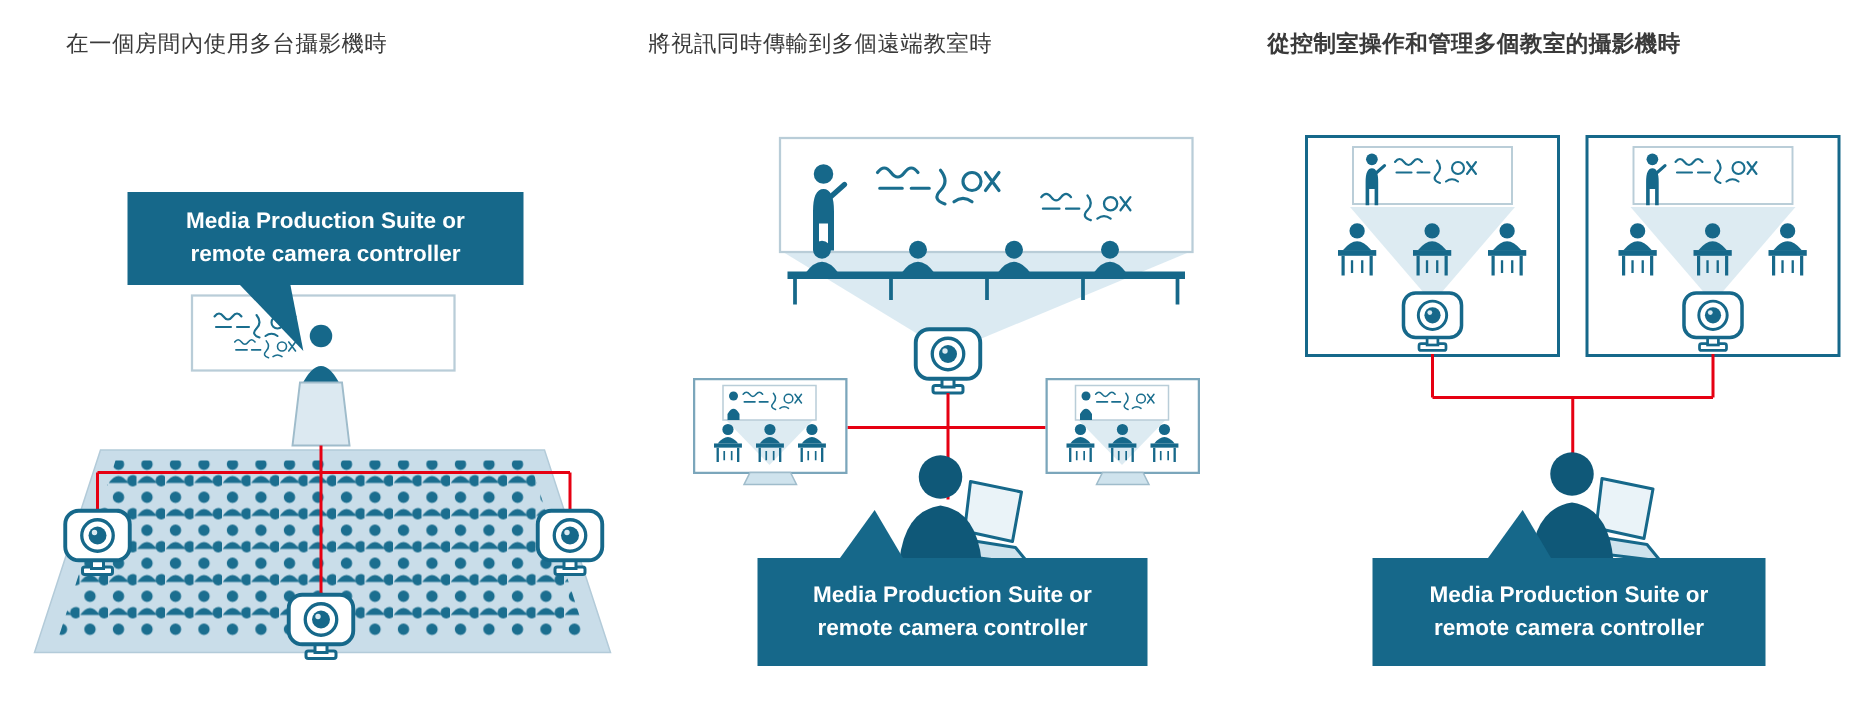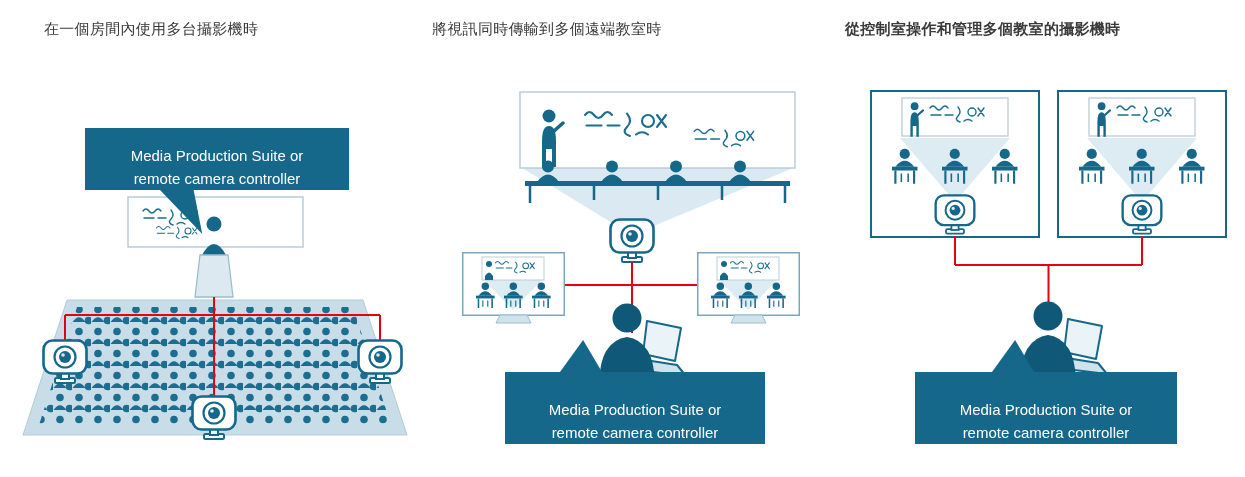--- a/index.html
+++ b/index.html
@@ -8,22 +8,22 @@
     font-family:"Liberation Sans", sans-serif;
   }
   .panel{position:absolute;top:0;height:477px;}
   .heading{
     position:absolute;margin:0;font-size:15px;font-weight:400;color:#3a3a3a;
     letter-spacing:0.3px;white-space:nowrap;
   }
   .scene{position:absolute;z-index:1;}
   .callout{
     position:absolute;z-index:2;background:#16688a;color:#fff;
-    display:flex;flex-direction:column;align-items:center;justify-content:flex-end;
-    font-size:15px;font-weight:400;line-height:1.5;text-align:center;
+    display:flex;flex-direction:column;align-items:center;justify-content:center;
+    font-size:15px;font-weight:700;line-height:1.5;text-align:center;
   }
   .callout-tail{position:absolute;z-index:2;background:#16688a;}
 </style>
 </head>
 <body>
 
 <svg width="0" height="0" style="position:absolute" aria-hidden="true">
   <defs>
     <g id="cam">
       <rect x="13" y="39" width="20" height="5" rx="1.5" fill="#fff" stroke="#16688a" stroke-width="2"></rect>

